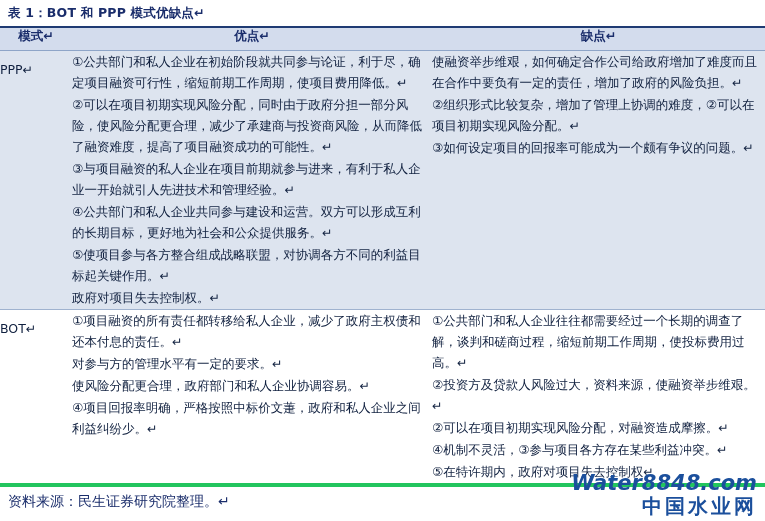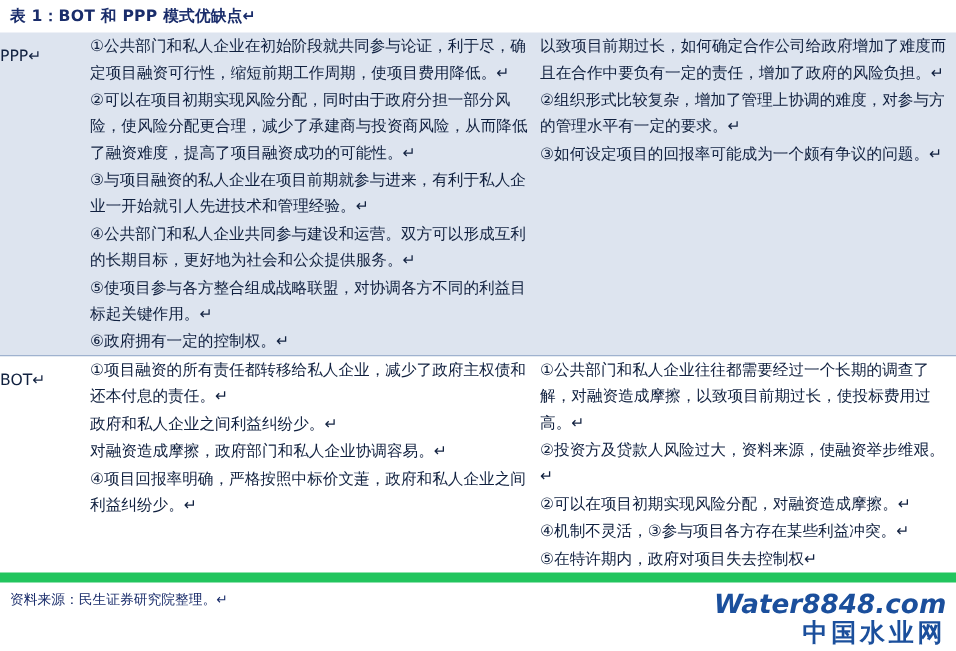--- a/index.html
+++ b/index.html
@@ -71,24 +71,24 @@
     text-align: left;
     font-size: 13px;
     padding-top: 8px !important;
     color: #10203f;
   }
   .item {
     margin: 0 0 1px 0;
     text-indent: 0;
   }
   .bottom-note {
-    font-size: 11px;
+    font-size: 14px;
     color: #1a2d6b;
     padding: 6px 0 0 8px;
-    border-top: 8px solid #22c55e;
+    border-top: 4px solid #22c55e;
   }
   
   .watermark {
     position: absolute;
     right: 8px;
     bottom: 4px;
     text-align: right;
     pointer-events: none;
   }
   .wm-top {
@@ -114,48 +114,53 @@
 
   <div class="title">表 1：BOT 和 PPP 模式优缺点↵</div>
 
   <table class="main">
     <colgroup>
       <col class="col-mode">
       <col class="col-pro">
       <col class="col-con">
     </colgroup>
     <tbody>
+      <tr class="hdr-row">
+        <td>模式↵</td>
+        <td>优点↵</td>
+        <td>缺点↵</td>
+      </tr>
 
       <tr class="body-row">
         <td class="mode-cell">PPP↵</td>
         <td>
           <div class="item">①公共部门和私人企业在初始阶段就共同参与论证，利于尽，确定项目融资可行性，缩短前期工作周期，使项目费用降低。↵</div>
           <div class="item">②可以在项目初期实现风险分配，同时由于政府分担一部分风险，使风险分配更合理，减少了承建商与投资商风险，从而降低了融资难度，提高了项目融资成功的可能性。↵</div>
           <div class="item">③与项目融资的私人企业在项目前期就参与进来，有利于私人企业一开始就引人先进技术和管理经验。↵</div>
           <div class="item">④公共部门和私人企业共同参与建设和运营。双方可以形成互利的长期目标，更好地为社会和公众提供服务。↵</div>
           <div class="item">⑤使项目参与各方整合组成战略联盟，对协调各方不同的利益目标起关键作用。↵</div>
-          <div class="item">⑥政府拥有一定的控制权。↵</div>
+          <div class="item">政府对项目失去控制权。↵</div>
         </td>
         <td>
-          <div class="item">以致项目前期过长，如何确定合作公司给政府增加了难度而且在合作中要负有一定的责任，增加了政府的风险负担。↵</div>
-          <div class="item">②组织形式比较复杂，增加了管理上协调的难度，对参与方的管理水平有一定的要求。↵</div>
+          <div class="item">使融资举步维艰，如何确定合作公司给政府增加了难度而且在合作中要负有一定的责任，增加了政府的风险负担。↵</div>
+          <div class="item">②组织形式比较复杂，增加了管理上协调的难度，②可以在项目初期实现风险分配。↵</div>
           <div class="item">③如何设定项目的回报率可能成为一个颇有争议的问题。↵</div>
         </td>
       </tr>
 
       <tr class="body-row alt row-sep">
         <td class="mode-cell">BOT↵</td>
         <td>
           <div class="item">①项目融资的所有责任都转移给私人企业，减少了政府主权债和还本付息的责任。↵</div>
-          <div class="item">政府和私人企业之间利益纠纷少。↵</div>
-          <div class="item">对融资造成摩擦，政府部门和私人企业协调容易。↵</div>
+          <div class="item">对参与方的管理水平有一定的要求。↵</div>
+          <div class="item">使风险分配更合理，政府部门和私人企业协调容易。↵</div>
           <div class="item">④项目回报率明确，严格按照中标价文萐，政府和私人企业之间利益纠纷少。↵</div>
         </td>
         <td>
-          <div class="item">①公共部门和私人企业往往都需要经过一个长期的调查了解，对融资造成摩擦，以致项目前期过长，使投标费用过高。↵</div>
+          <div class="item">①公共部门和私人企业往往都需要经过一个长期的调查了解，谈判和磋商过程，缩短前期工作周期，使投标费用过高。↵</div>
           <div class="item">②投资方及贷款人风险过大，资料来源，使融资举步维艰。↵</div>
           <div class="item">②可以在项目初期实现风险分配，对融资造成摩擦。↵</div>
           <div class="item">④机制不灵活，③参与项目各方存在某些利益冲突。↵</div>
           <div class="item">⑤在特许期内，政府对项目失去控制权↵</div>
         </td>
       </tr>
     </tbody>
   </table>
 
   <div class="bottom-note">资料来源：民生证券研究院整理。↵</div>

